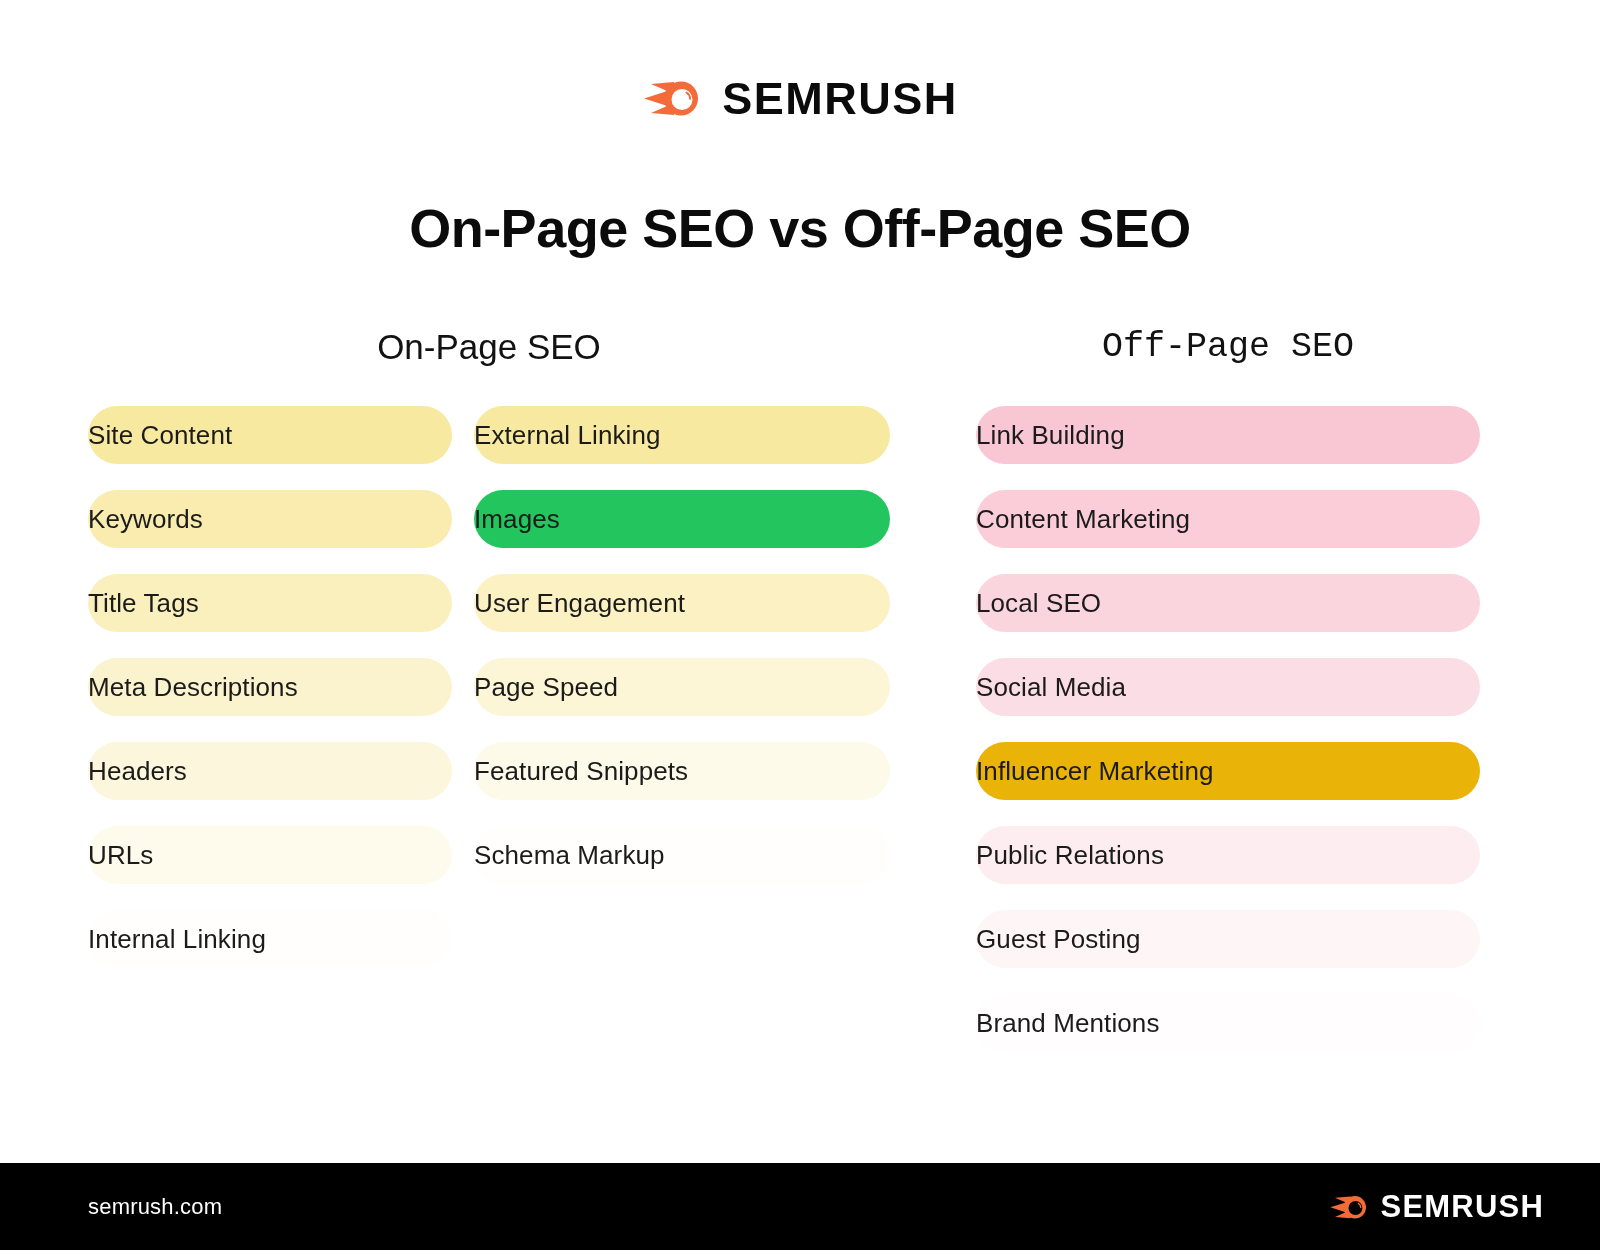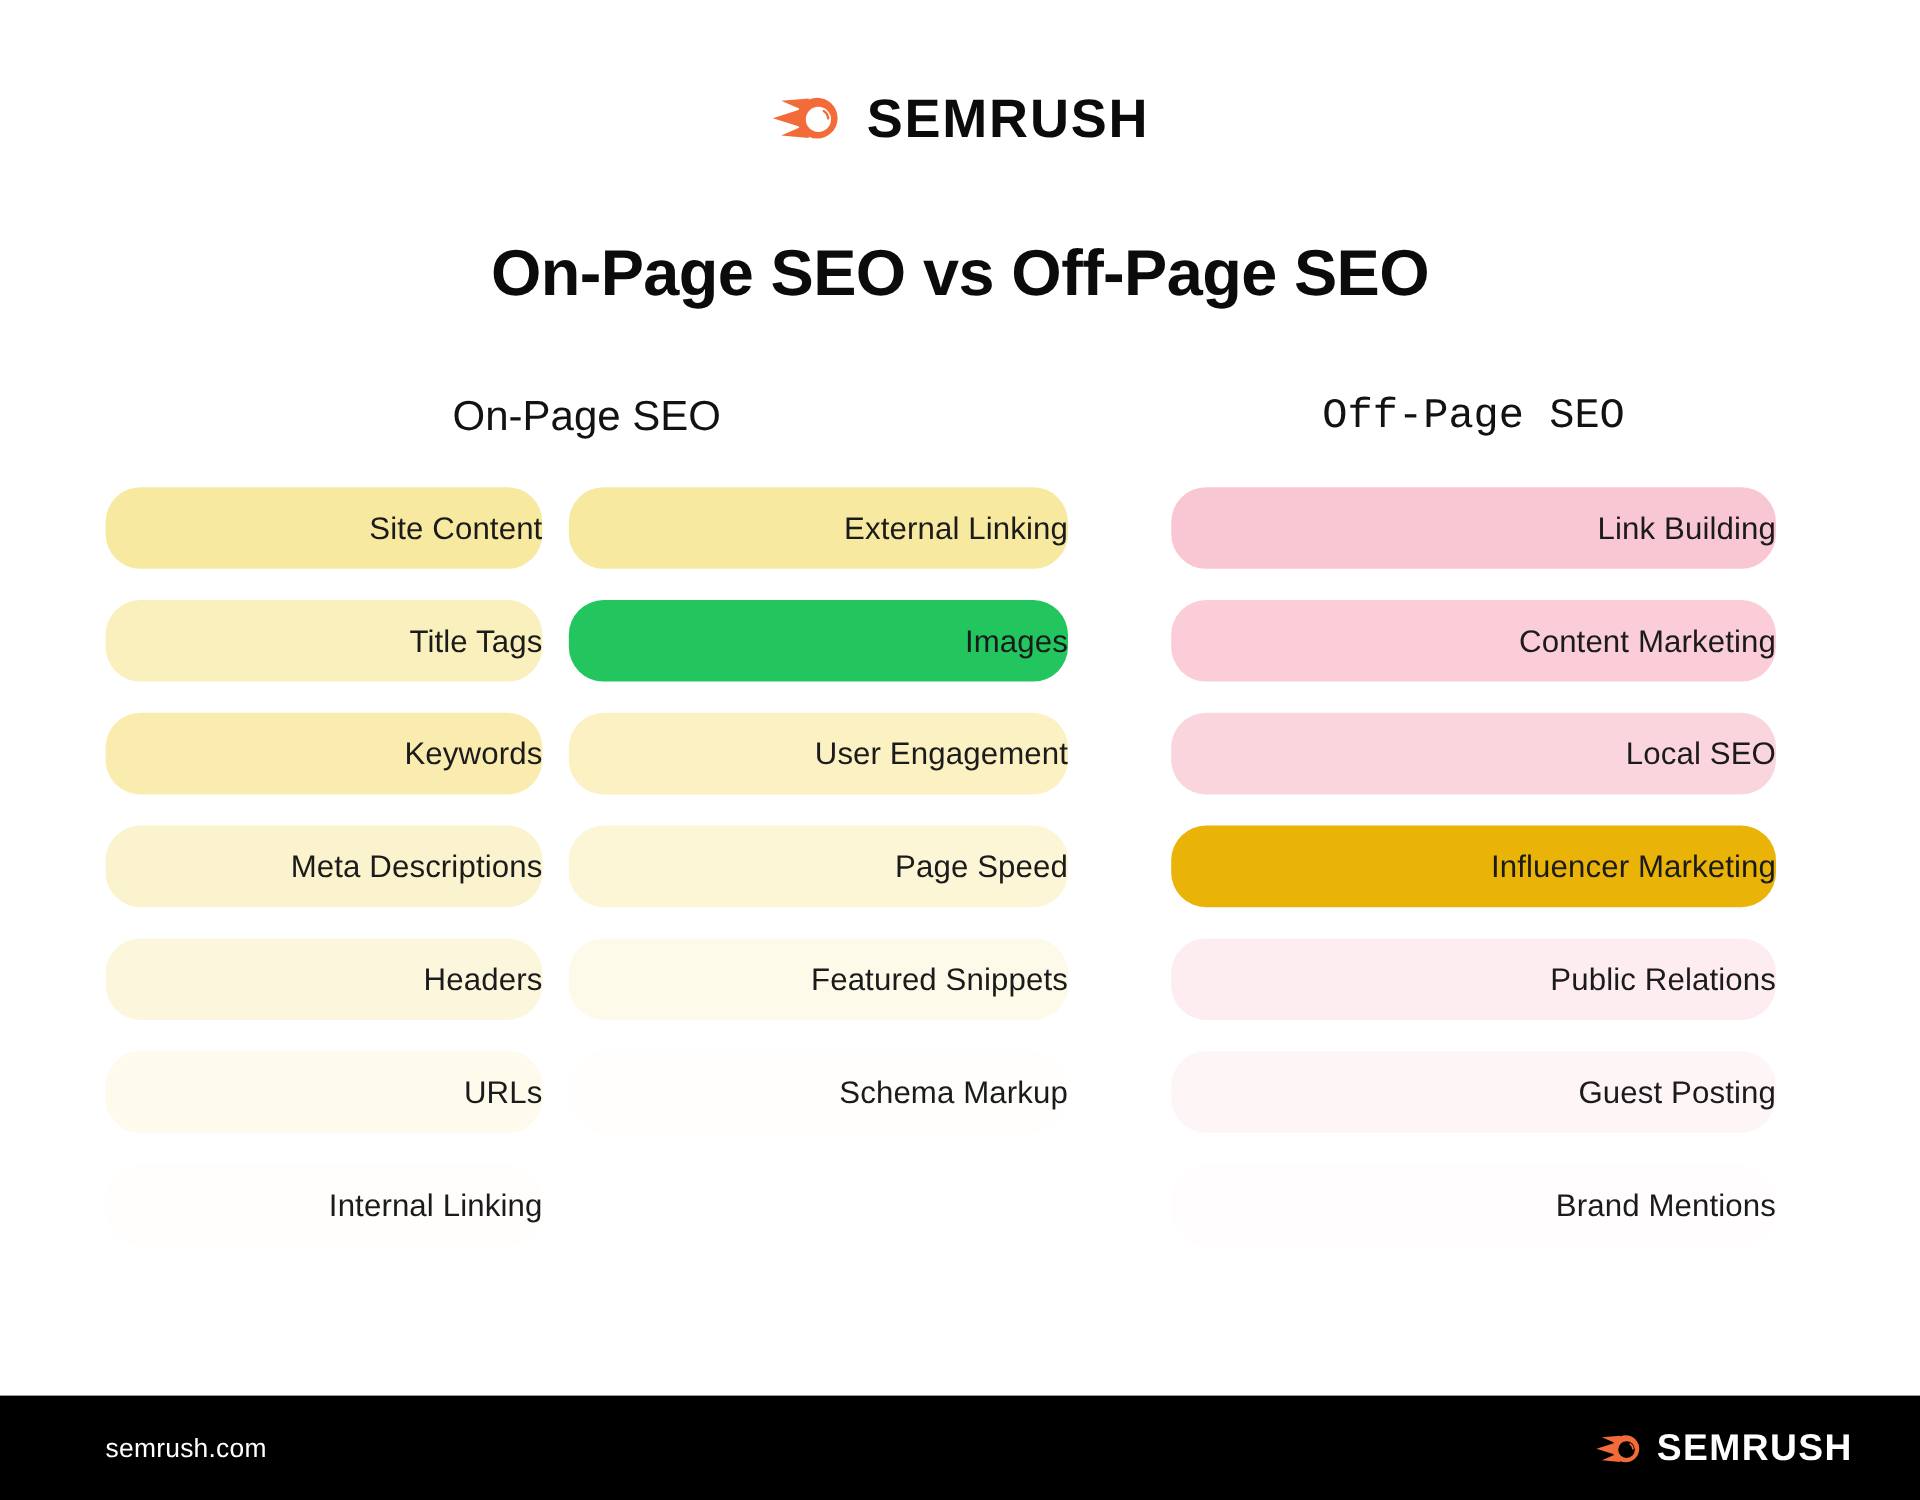--- a/index.html
+++ b/index.html
@@ -75,26 +75,26 @@
   }
   .pill-col {
     position: absolute;
     top: 0;
   }
   .pill-col.c1 { left: 88px;  width: 364px; }
   .pill-col.c2 { left: 474px; width: 416px; }
   .pill-col.c3 { left: 976px; width: 504px; }
 
   .pill {
-    height: 68px;
+    height: 58px;
     border-radius: 29px;
     margin-bottom: 26px;
     display: flex;
     align-items: center;
-    justify-content: flex-end;
+    justify-content: flex-start;
     box-sizing: border-box;
   }
   .pill-label {
     font-size: 26px;
     font-weight: normal;
     color: #1b1b1b;
     letter-spacing: 0.1px;
     white-space: nowrap;
   }
 
@@ -156,25 +156,25 @@
 <div class="page-title">On-Page SEO vs Off-Page SEO</div>
 
 <div class="section-head left">On-Page SEO</div>
 <div class="section-head right">Off-Page SEO</div>
 
 <div class="columns">
   <div class="pill-col c1">
       <div class="pill" style="background: rgb(248, 233, 160);">
         <span class="pill-label">Site Content</span>
       </div>
+      <div class="pill" style="background: rgb(249, 236, 174);">
+        <span class="pill-label">Keywords</span>
+      </div>
       <div class="pill" style="background: rgb(250, 240, 189);">
         <span class="pill-label">Title Tags</span>
-      </div>
-      <div class="pill" style="background: rgb(249, 236, 174);">
-        <span class="pill-label">Keywords</span>
       </div>
       <div class="pill" style="background: rgb(251, 243, 205);">
         <span class="pill-label">Meta Descriptions</span>
       </div>
       <div class="pill" style="background: rgb(252, 247, 220);">
         <span class="pill-label">Headers</span>
       </div>
       <div class="pill" style="background: rgb(254, 251, 236);">
         <span class="pill-label">URLs</span>
       </div>
@@ -204,20 +204,23 @@
     </div>
   <div class="pill-col c3">
       <div class="pill" style="background: rgb(249, 198, 211);">
         <span class="pill-label">Link Building</span>
       </div>
       <div class="pill" style="background: rgb(250, 205, 217);">
         <span class="pill-label">Content Marketing</span>
       </div>
       <div class="pill" style="background: rgb(251, 213, 222);">
         <span class="pill-label">Local SEO</span>
+      </div>
+      <div class="pill" style="background: rgb(251, 221, 229);">
+        <span class="pill-label">Social Media</span>
       </div>
       <div class="pill" style="background: #eab308;">
         <span class="pill-label">Influencer Marketing</span>
       </div>
       <div class="pill" style="background: rgb(253, 237, 241);">
         <span class="pill-label">Public Relations</span>
       </div>
       <div class="pill" style="background: rgb(254, 245, 247);">
         <span class="pill-label">Guest Posting</span>
       </div>

